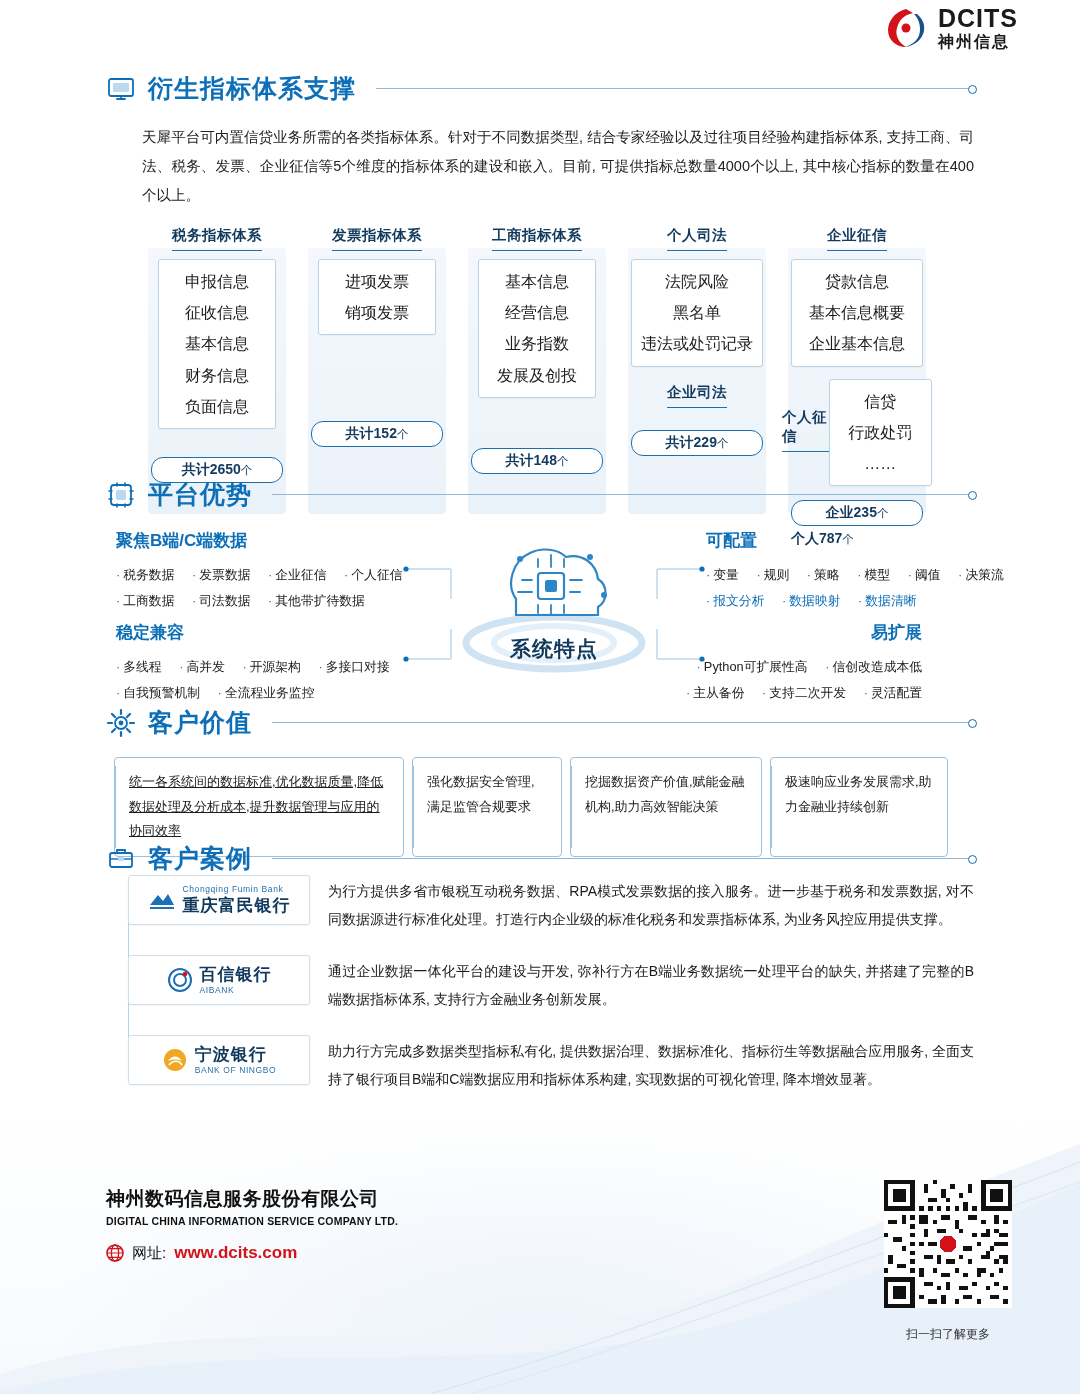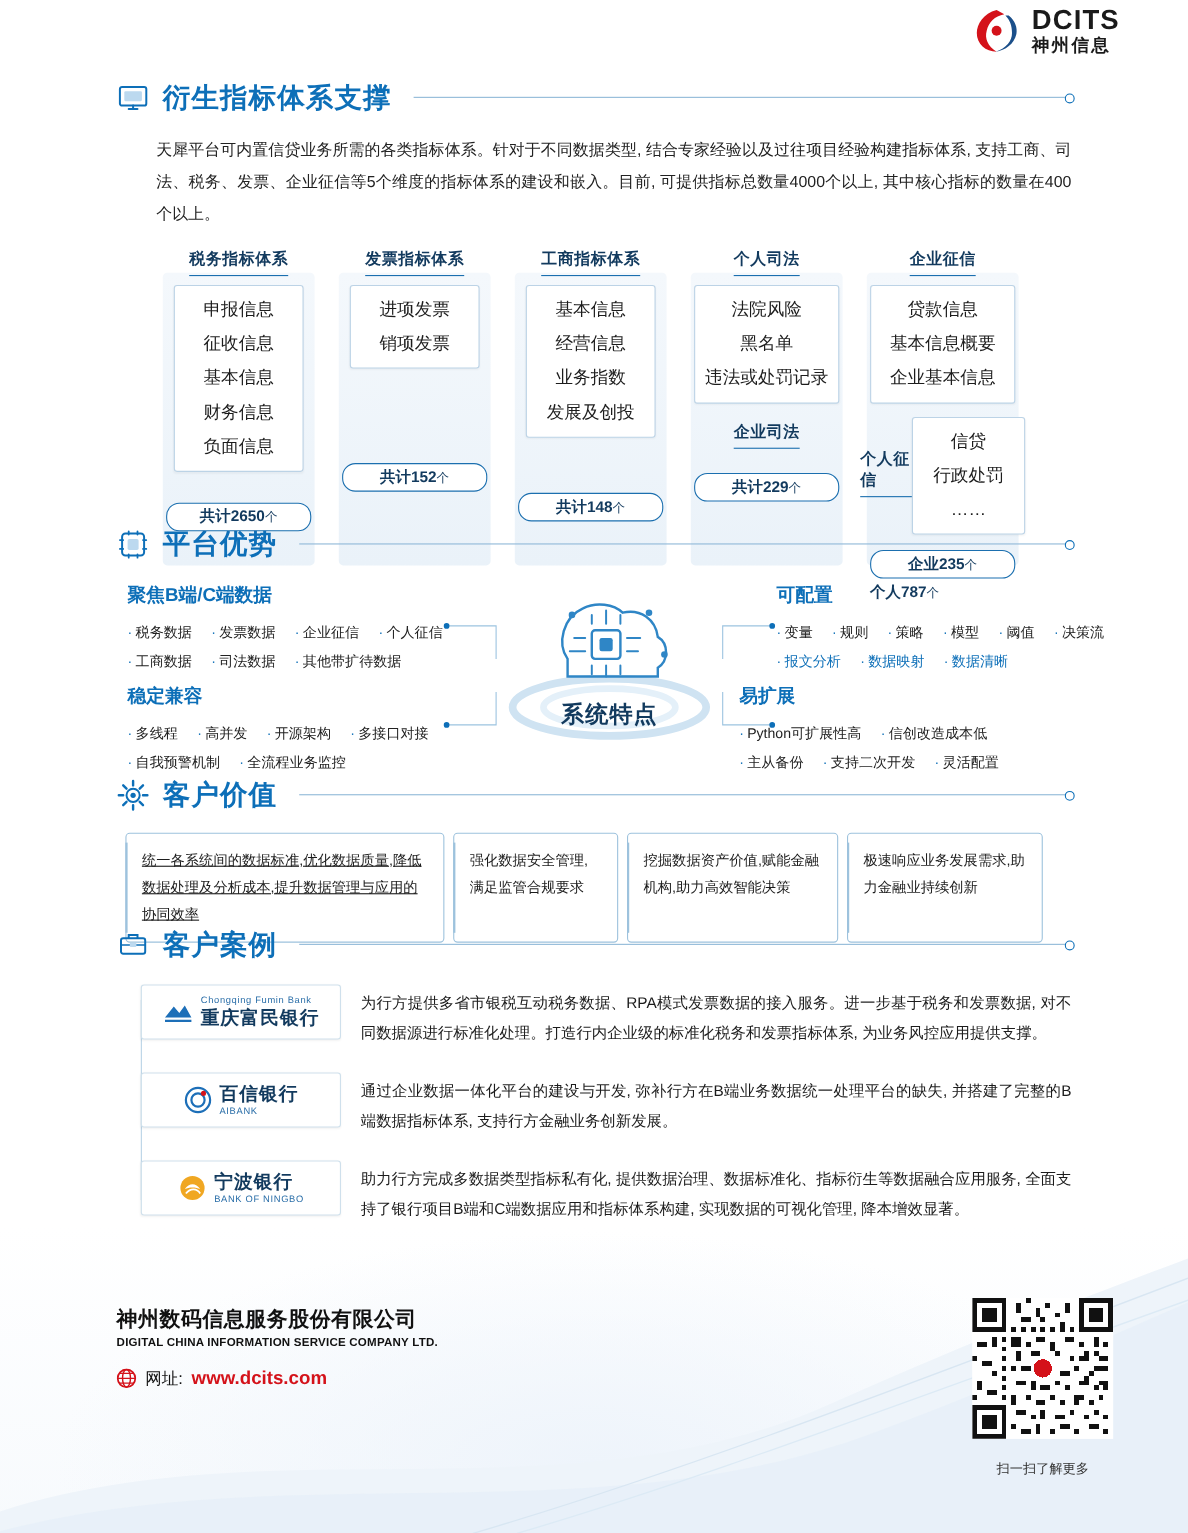--- a/index.html
+++ b/index.html
@@ -98,21 +98,21 @@
     border:1px solid #9dc2dd; border-radius:4px; padding:12px 14px;
     font-size:13px; line-height:1.9; color:#1c1c1c; background:#fff;
     position:relative;
   }
   .value-card::before{
     content:""; position:absolute; left:-1px; top:8px; bottom:8px; width:2px; background:#9dc2dd;
   }
   .vc1{width:290px;text-decoration:underline;} .vc2{width:150px;} .vc3{width:192px;} .vc4{width:178px;}
   
   #sec-cases { position:absolute; left:106px; top:842px; width:868px; }
-  .case-list { margin-top:20px; position:relative; padding-left:22px;}
+  .case-list { position:relative; padding-left:22px;}
   .case-rail { position:absolute; left:22px; top:14px; bottom:22px; width:1px; background:#b9d3e6; }
   .case {
     display:flex; align-items:flex-start; gap:18px; margin-bottom:22px; position:relative;
   }
   .case-logo {
     width:182px; height:50px; border:1px solid #cfe0ec; border-radius:3px; background:#fff;
     display:flex; align-items:center; justify-content:center; gap:7px; flex:0 0 182px;
     box-shadow:0 1px 2px rgba(0,0,0,.05);
   }
   .case-text { font-size:14px; line-height:2.0; color:#1c1c1c; padding-top:2px; text-align:justify; flex:1;}
@@ -327,21 +327,21 @@
           <span class="dot">·</span><span>高并发</span><span class="sep"></span>
           <span class="dot">·</span><span>开源架构</span><span class="sep"></span>
           <span class="dot">·</span><span>多接口对接</span>
         </div>
         <div class="adv-line">
           <span class="dot">·</span><span>自我预警机制</span><span class="sep"></span>
           <span class="dot">·</span><span>全流程业务监控</span>
         </div>
       </div>
 
-      <div class="adv-group" style="left:566px;top:92px;">
+      <div class="adv-group" style="left:580px;top:92px;text-align:right;">
         <div class="adv-h">易扩展</div>
         <div class="adv-line">
           <span class="dot">·</span><span>Python可扩展性高</span><span class="sep"></span>
           <span class="dot">·</span><span>信创改造成本低</span>
         </div>
         <div class="adv-line">
           <span class="dot">·</span><span>主从备份</span><span class="sep"></span>
           <span class="dot">·</span><span>支持二次开发</span><span class="sep"></span>
           <span class="dot">·</span><span>灵活配置</span>
         </div>

